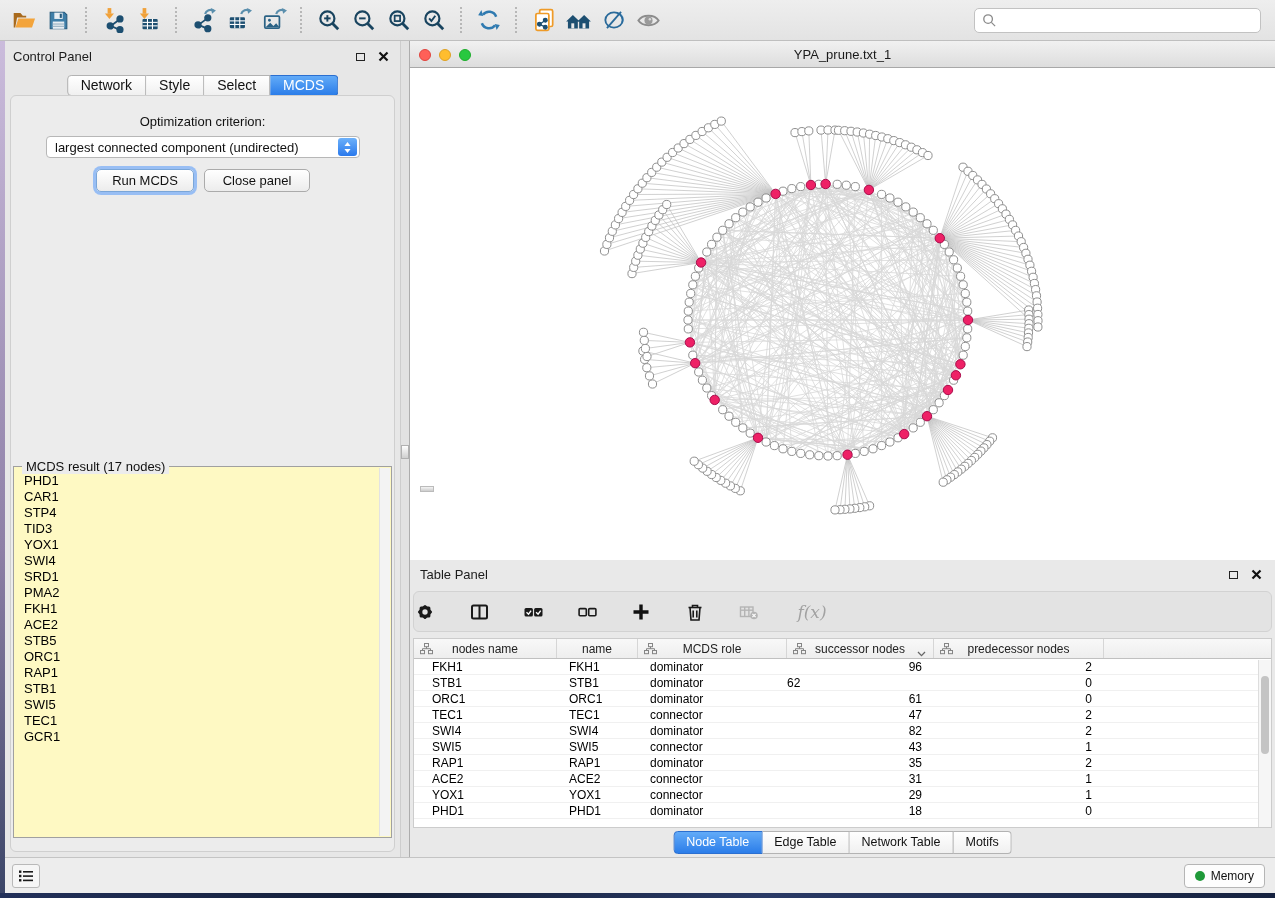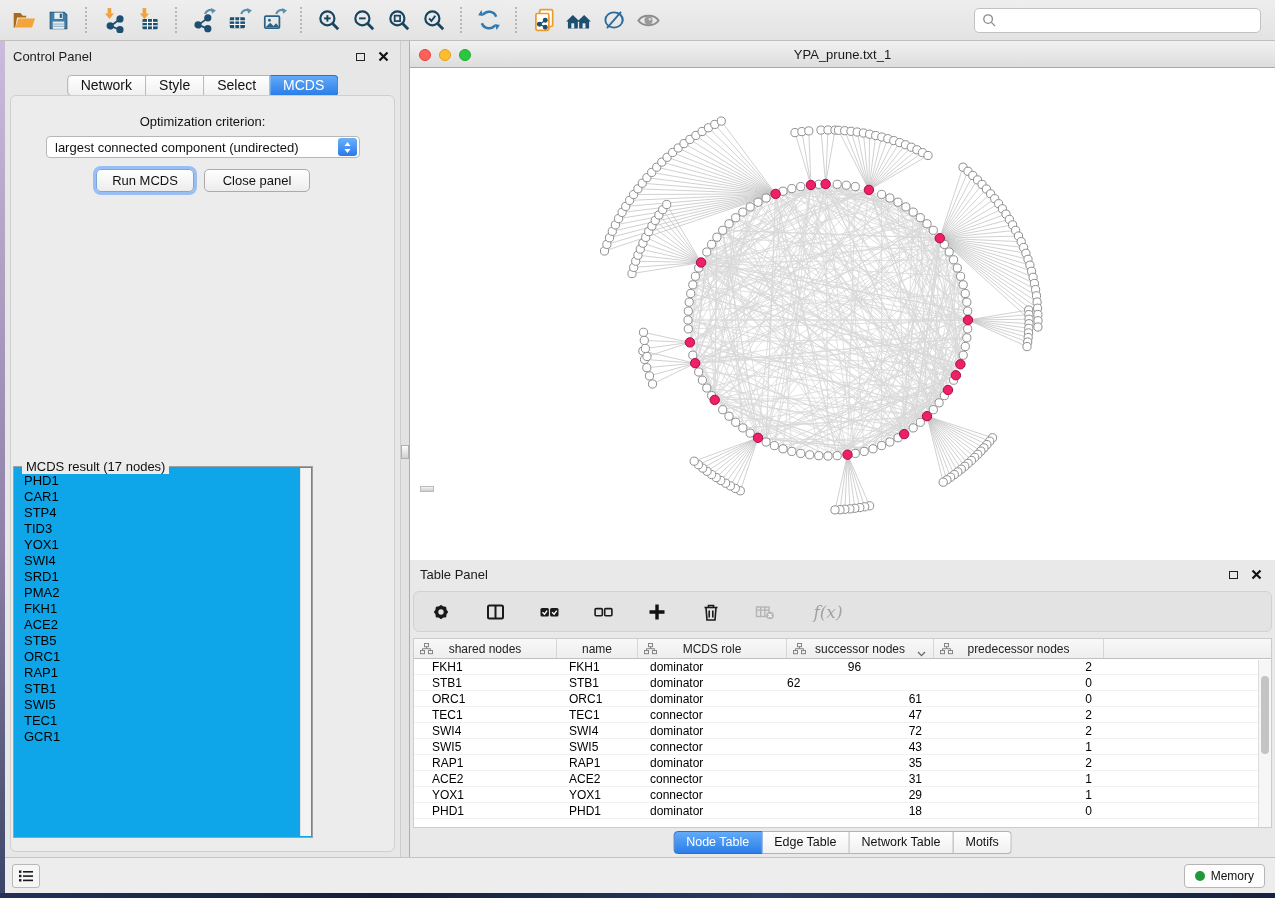--- a/index.html
+++ b/index.html
@@ -42,22 +42,22 @@
                 border:1px solid #b7b7b7; border-radius:4px; display:flex; align-items:center; }
   #opt-select .val { flex:1; font-size:13px; color:#111; padding-left:8px; white-space:nowrap; }
   #opt-select .stepper { width:19px; height:18px; margin-right:2px; border-radius:3px;
                 background:linear-gradient(#6db1fa,#2a79ec); display:flex; align-items:center; justify-content:center; }
   .btn { background:linear-gradient(#ffffff,#ececec); border:1px solid #ababab; border-radius:5px;
          font-size:13px; color:#111; display:flex; align-items:center; justify-content:center; }
   #run-btn { position:absolute; left:85px; top:73px; width:98px; height:23px;
              box-shadow:0 0 0 3px rgba(96,160,250,.6); border-color:#7aa6d8; }
   #closepanel-btn { position:absolute; left:193px; top:73px; width:106px; height:23px; }
 
-  #mcds-fieldset { position:absolute; left:2px; top:370px; width:300px; height:372px;
-                   border:1px solid #a0a0a0; background:#0ea5e9; }
+  #mcds-fieldset { position:absolute; left:2px; top:370px; width:379px; height:372px;
+                   border:1px solid #a0a0a0; background:#fef9c3; }
   #mcds-legend { position:absolute; left:8px; top:-8px; background:#ececec; padding:0 4px; font-size:13px; color:#111; }
   #mcds-list { position:absolute; left:1px; top:6px; right:13px; bottom:1px; overflow:hidden; }
   #mcds-list .item { font-size:13px; line-height:16px; padding-left:9px; color:#000; }
   #mcds-scroll { position:absolute; right:1px; top:1px; bottom:1px; width:11px; background:#f3f3f3; border-left:1px solid #e2e2e2; }
 
   
   #splitter { left:400px; top:41px; width:10px; height:816px; background:#e2e2e2;
               border-left:1px solid #cdcdcd; border-right:1px solid #adadad; }
   #splitter .handle { position:absolute; left:0px; top:404px; width:8px; height:14px;
               background:linear-gradient(#fdfdfd,#cfcfcf); border:1px solid #b0b0b0; }
@@ -67,21 +67,21 @@
                   border-bottom:1px solid #a8a8a8; }
   .light { position:absolute; top:8px; width:12px; height:12px; border-radius:50%; }
   #net-title { position:absolute; left:0; top:6px; width:100%; text-align:center; font-size:13px; color:#1a1a1a; }
   #net-canvas { left:410px; top:68px; width:865px; height:492px; background:#fff; }
   #net-hsplit { position:absolute; left:420px; top:486px; width:14px; height:6px;
                 background:linear-gradient(#f4f4f4,#cccccc); border:1px solid #bbb; }
 
   
   #table-panel { left:410px; top:560px; width:865px; height:297px; background:#e9e9e9; }
   #tp-toolbar { position:absolute; left:3px; top:31px; width:859px; height:41px; background:#e3e3e3;
-                border:1px solid #d2d2d2; border-radius:6px; display:flex; align-items:center; padding-left:16px; gap:32px; }
+                border:1px solid #d2d2d2; border-radius:6px; display:flex; align-items:center; gap:32px; }
   .tpi { width:22px; height:22px; display:flex; align-items:center; justify-content:center; }
   .tpi.disabled { opacity:.9; }
   .fx-text { font-family:"DejaVu Serif", serif; font-style:italic; font-size:17px; color:#9b9b9b; }
 
   #tp-table { position:absolute; left:3px; top:78px; width:859px; height:190px; background:#fff;
               border:1px solid #cccccc; overflow:hidden; }
   #thead { display:flex; background:linear-gradient(#f8f8f8,#eeeeee); border-bottom:1px solid #c0c0c0; height:20px; }
   .th { position:relative; display:flex; align-items:center; justify-content:center;
         font-size:12px; color:#222; border-right:1px solid #d6d6d6; flex-shrink:0; }
   .th .tree { position:absolute; left:6px; top:4px; }
@@ -1199,21 +1199,21 @@
     <div id="thead">
         <div class="th" style="width: 143px;">
           <span class="tree"><svg width="13" height="12" viewBox="0 0 13 12">
               <g fill="none" stroke="#858585" stroke-width="1">
                 <rect x="4.5" y="0.5" width="4" height="3.2"></rect>
                 <rect x="0.5" y="7.5" width="4" height="3.2"></rect>
                 <rect x="8.5" y="7.5" width="4" height="3.2"></rect>
                 <path d="M6.5 3.7v2M2.5 7.5V5.7h8v1.8"></path>
               </g>
             </svg></span>
-          <span>shared nodes</span>
+          <span>nodes name</span>
         </div>
         <div class="th" style="width: 81px;">
           <span>name</span>
         </div>
         <div class="th" style="width: 149px;">
           <span class="tree"><svg width="13" height="12" viewBox="0 0 13 12">
               <g fill="none" stroke="#858585" stroke-width="1">
                 <rect x="4.5" y="0.5" width="4" height="3.2"></rect>
                 <rect x="0.5" y="7.5" width="4" height="3.2"></rect>
                 <rect x="8.5" y="7.5" width="4" height="3.2"></rect>
@@ -1247,21 +1247,21 @@
             </svg></span>
           <span>predecessor nodes</span>
         </div>
         <div class="th" style="flex: 1 1 0%; border-right: none;"></div>
       </div>
     <div id="tbody">
         <div class="tr">
           <div class="td" style="width: 143px; padding-left: 18px;">FKH1</div>
           <div class="td" style="width: 81px; padding-left: 12px;">FKH1</div>
           <div class="td" style="width: 149px; padding-left: 12px;">dominator</div>
-          <div class="td" style="width: 147px; text-align: center; padding-right: 12px;">96</div>
+          <div class="td" style="width: 147px; text-align: right; padding-right: 12px;">96</div>
           <div class="td" style="width: 170px; text-align: right; padding-right: 12px;">2</div>
           <div class="td" style="flex: 1 1 0%;"></div>
         </div>
         <div class="tr">
           <div class="td" style="width: 143px; padding-left: 18px;">STB1</div>
           <div class="td" style="width: 81px; padding-left: 12px;">STB1</div>
           <div class="td" style="width: 149px; padding-left: 12px;">dominator</div>
           <div class="td" style="width: 147px; text-align: left; padding-right: 12px;">62</div>
           <div class="td" style="width: 170px; text-align: right; padding-right: 12px;">0</div>
           <div class="td" style="flex: 1 1 0%;"></div>
@@ -1279,21 +1279,21 @@
           <div class="td" style="width: 81px; padding-left: 12px;">TEC1</div>
           <div class="td" style="width: 149px; padding-left: 12px;">connector</div>
           <div class="td" style="width: 147px; text-align: right; padding-right: 12px;">47</div>
           <div class="td" style="width: 170px; text-align: right; padding-right: 12px;">2</div>
           <div class="td" style="flex: 1 1 0%;"></div>
         </div>
         <div class="tr">
           <div class="td" style="width: 143px; padding-left: 18px;">SWI4</div>
           <div class="td" style="width: 81px; padding-left: 12px;">SWI4</div>
           <div class="td" style="width: 149px; padding-left: 12px;">dominator</div>
-          <div class="td" style="width: 147px; text-align: right; padding-right: 12px;">72</div>
+          <div class="td" style="width: 147px; text-align: right; padding-right: 12px;">82</div>
           <div class="td" style="width: 170px; text-align: right; padding-right: 12px;">2</div>
           <div class="td" style="flex: 1 1 0%;"></div>
         </div>
         <div class="tr">
           <div class="td" style="width: 143px; padding-left: 18px;">SWI5</div>
           <div class="td" style="width: 81px; padding-left: 12px;">SWI5</div>
           <div class="td" style="width: 149px; padding-left: 12px;">connector</div>
           <div class="td" style="width: 147px; text-align: right; padding-right: 12px;">43</div>
           <div class="td" style="width: 170px; text-align: right; padding-right: 12px;">1</div>
           <div class="td" style="flex: 1 1 0%;"></div>

